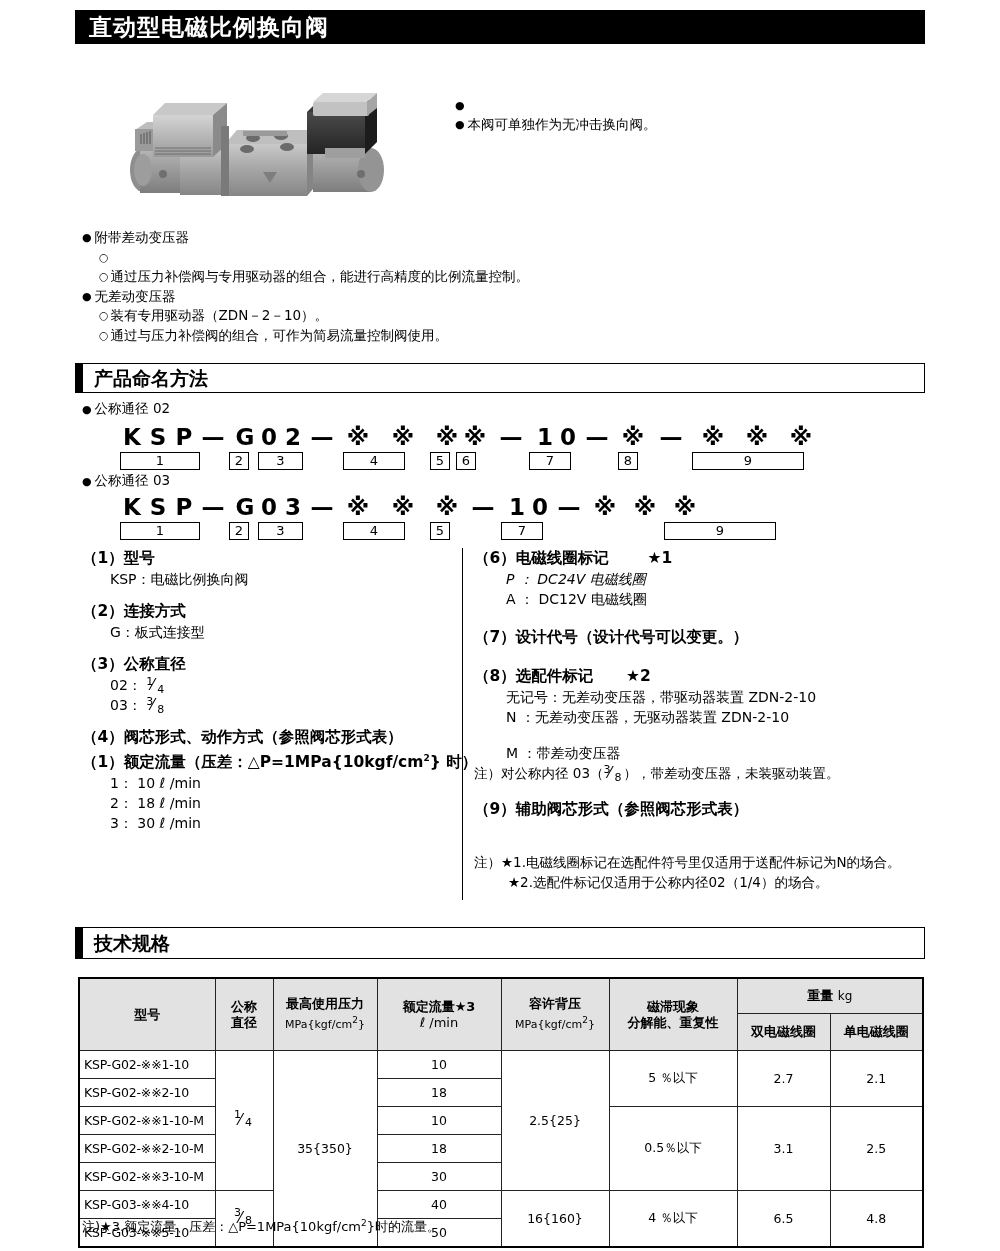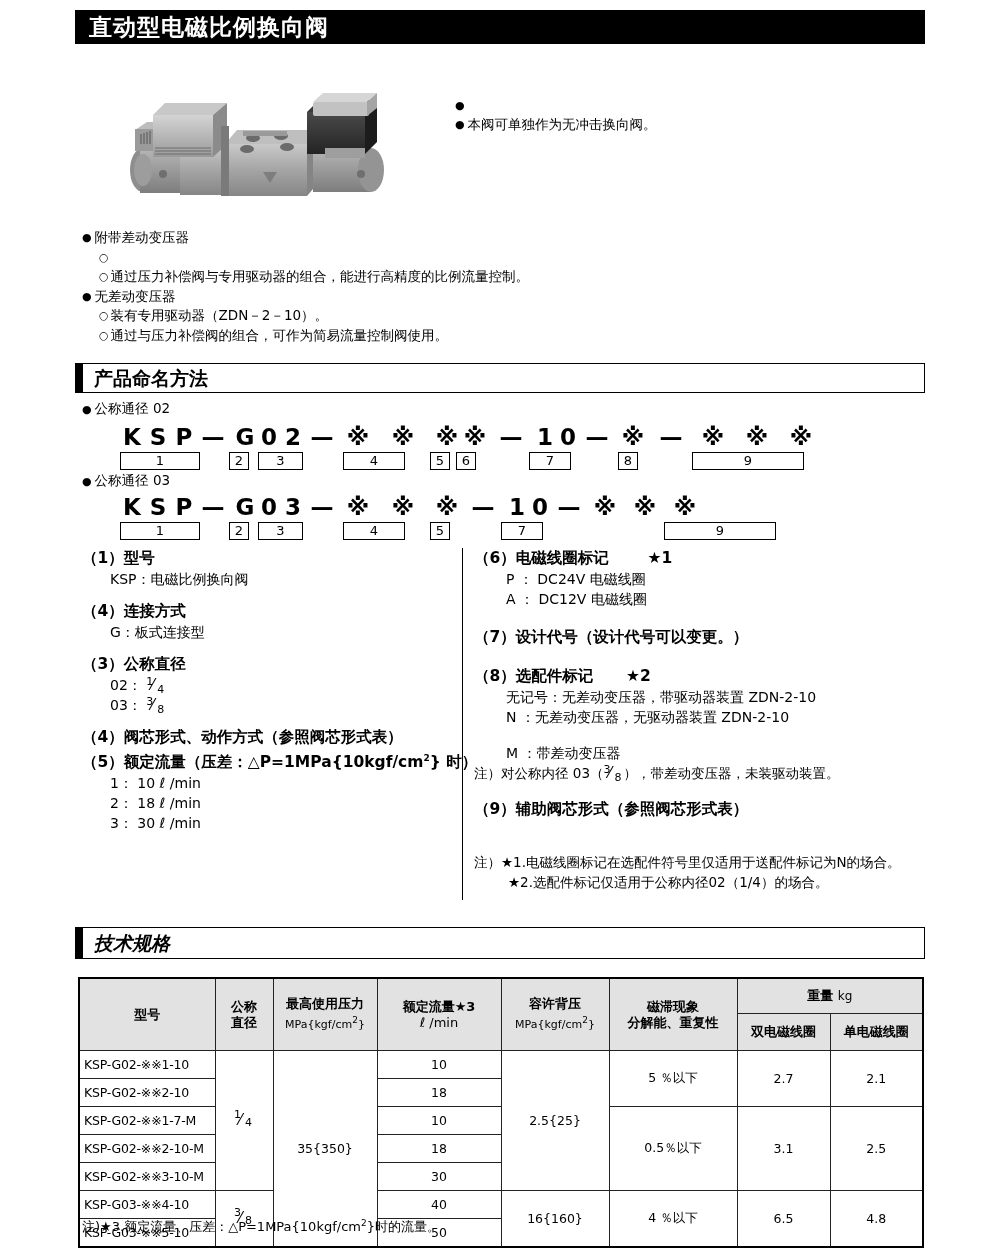--- a/index.html
+++ b/index.html
@@ -316,21 +316,21 @@
     <div class="nbox" style="left:501px;width:42px;">7</div>
     <div class="nbox" style="left:664px;width:112px;">9</div>
   </div>
 
   <div class="divider"></div>
 
   <div class="col" style="left:82px;top:548px;width:380px;">
     <div class="hd">（1）型号</div>
     <div class="sub" style="padding-left:28px;">KSP：电磁比例换向阀</div>
     <div style="height:12px"></div>
-    <div class="hd">（4）连接方式</div>
+    <div class="hd">（2）连接方式</div>
     <div class="sub" style="padding-left:28px;">G：板式连接型</div>
     <div style="height:12px"></div>
     <div class="hd">（3）公称直径</div>
     <div class="sub" style="padding-left:28px;">
       <span>02：</span>
       <span class="frac">
         <span class="n">1</span>
         <span class="s">⁄</span>
         <span class="d">4</span>
       </span>
@@ -339,34 +339,34 @@
       <span>03：</span>
       <span class="frac">
         <span class="n">3</span>
         <span class="s">⁄</span>
         <span class="d">8</span>
       </span>
     </div>
     <div style="height:12px"></div>
     <div class="hd">（4）阀芯形式、动作方式（参照阀芯形式表）</div>
     <div class="hd">
-      <span>（5）额定流量（压差：</span><span>△</span><span>P=1MPa{10kgf/cm</span><sup class="sm">2</sup><span>} 时）</span>
+      <span>（1）额定流量（压差：</span><span>△</span><span>P=1MPa{10kgf/cm</span><sup class="sm">2</sup><span>} 时）</span>
     </div>
     <div class="sub" style="padding-left:28px;">1： 10 ℓ /min</div>
     <div class="sub" style="padding-left:28px;">2： 18 ℓ /min</div>
     <div class="sub" style="padding-left:28px;">3： 30 ℓ /min</div>
   </div>
 
   <div class="col" style="left:474px;top:548px;width:500px;">
     <div class="hd">
       <span>（6）电磁线圈标记</span>
       <span style="display:inline-block;width:28px;"></span>
       <span>★1</span>
     </div>
-    <div class="sub" style="padding-left:32px;">P ： DC24V 电磁线圈</div>
+    <div class="sub" style="padding-left:32px;font-style:italic;">P ： DC24V 电磁线圈</div>
     <div class="sub" style="padding-left:32px;">A ： DC12V 电磁线圈</div>
     <div style="height:18px"></div>
     <div class="hd">（7）设计代号（设计代号可以变更。）</div>
     <div style="height:18px"></div>
     <div class="hd">
       <span>（8）选配件标记</span>
       <span style="display:inline-block;width:22px;"></span>
       <span>★2</span>
     </div>
     <div class="sub" style="padding-left:32px;">无记号：无差动变压器，带驱动器装置 ZDN-2-10</div>
@@ -375,21 +375,21 @@
     <div class="note">
       <span>注）对公称内径 03（</span><span class="frac"><span class="n">3</span><span class="s">⁄</span><span class="d">8</span></span><span>），带差动变压器，未装驱动装置。</span>
     </div>
     <div style="height:16px"></div>
     <div class="hd">（9）辅助阀芯形式（参照阀芯形式表）</div>
     <div style="height:32px"></div>
     <div class="note">注）★1.电磁线圈标记在选配件符号里仅适用于送配件标记为N的场合。</div>
     <div class="note" style="padding-left:34px;">★2.选配件标记仅适用于公称内径02（1/4）的场合。</div>
   </div>
 
-  <div class="sec-box" style="left:75px;top:927px;width:850px;height:32px;font-style:italic;">
+  <div class="sec-box" style="left:75px;top:927px;width:850px;height:32px;">
     <div class="lbl">技术规格</div>
   </div>
 
   <table class="tbl outer">
     <colgroup>
       <col style="width:136px">
         <col style="width:58px">
         <col style="width:104px">
       <col style="width:124px">
         <col style="width:108px">
@@ -445,21 +445,21 @@
         <td rowspan="5">2.5{25}</td>
         <td rowspan="2">5 ％以下</td>
         <td rowspan="2">2.7</td>
         <td rowspan="2">2.1</td>
       </tr>
       <tr>
         <td class="modelcell" style="height:27px">KSP-G02-※※2-10</td>
         <td>18</td>
       </tr>
       <tr>
-        <td class="modelcell" style="height:27px">KSP-G02-※※1-7-M</td>
+        <td class="modelcell" style="height:27px">KSP-G02-※※1-10-M</td>
         <td>10</td>
         <td rowspan="3">0.5％以下</td>
         <td rowspan="3">3.1</td>
         <td rowspan="3">2.5</td>
       </tr>
       <tr>
         <td class="modelcell" style="height:27px">KSP-G02-※※2-10-M</td>
         <td>18</td>
       </tr>
       <tr>

